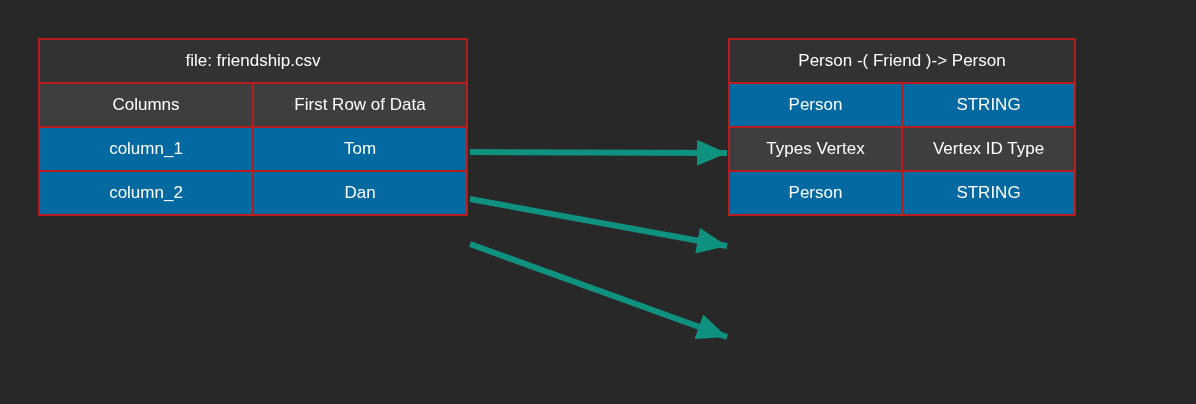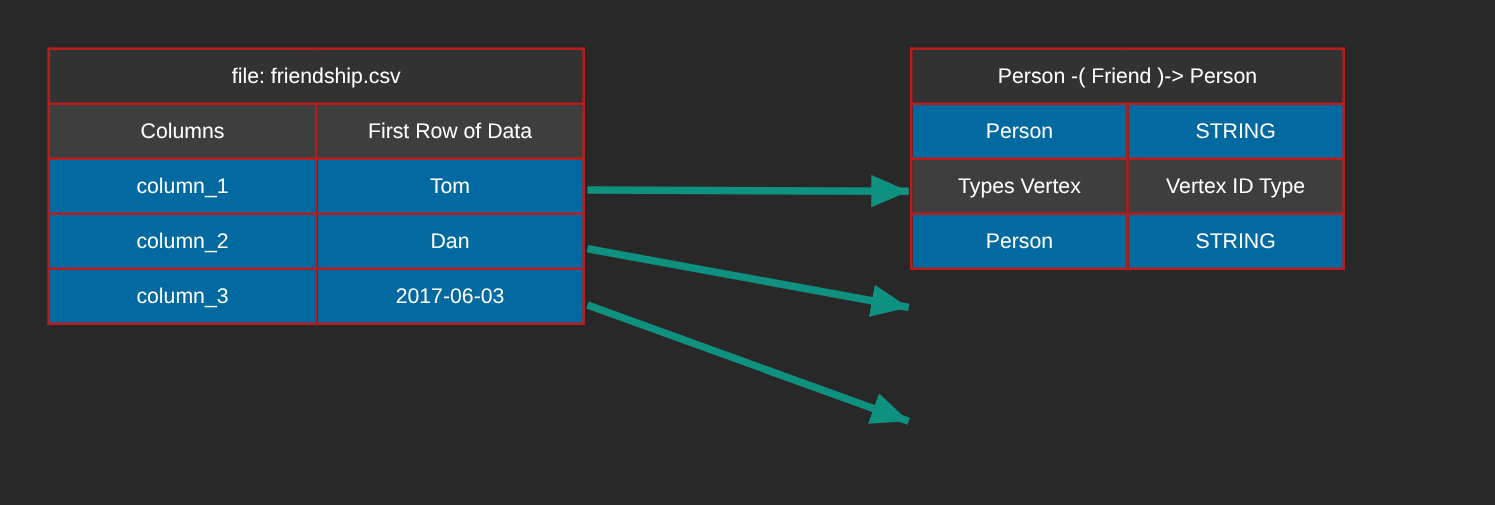--- a/index.html
+++ b/index.html
@@ -60,24 +60,20 @@
       <td>First Row of Data</td>
     </tr>
     <tr class="data">
       <td>column_1</td>
       <td>Tom</td>
     </tr>
     <tr class="data">
       <td>column_2</td>
       <td>Dan</td>
     </tr>
-    <tr class="data">
-      <td>column_3</td>
-      <td>2017-06-03</td>
-    </tr>
   </tbody>
     </table>
 
   <table class="tbl" id="right-table">
     <tbody>
         <tr class="title">
       <td colspan="2">Person -( Friend )-&gt; Person</td>
     </tr>
     <tr class="data">
       <td>Person</td>

